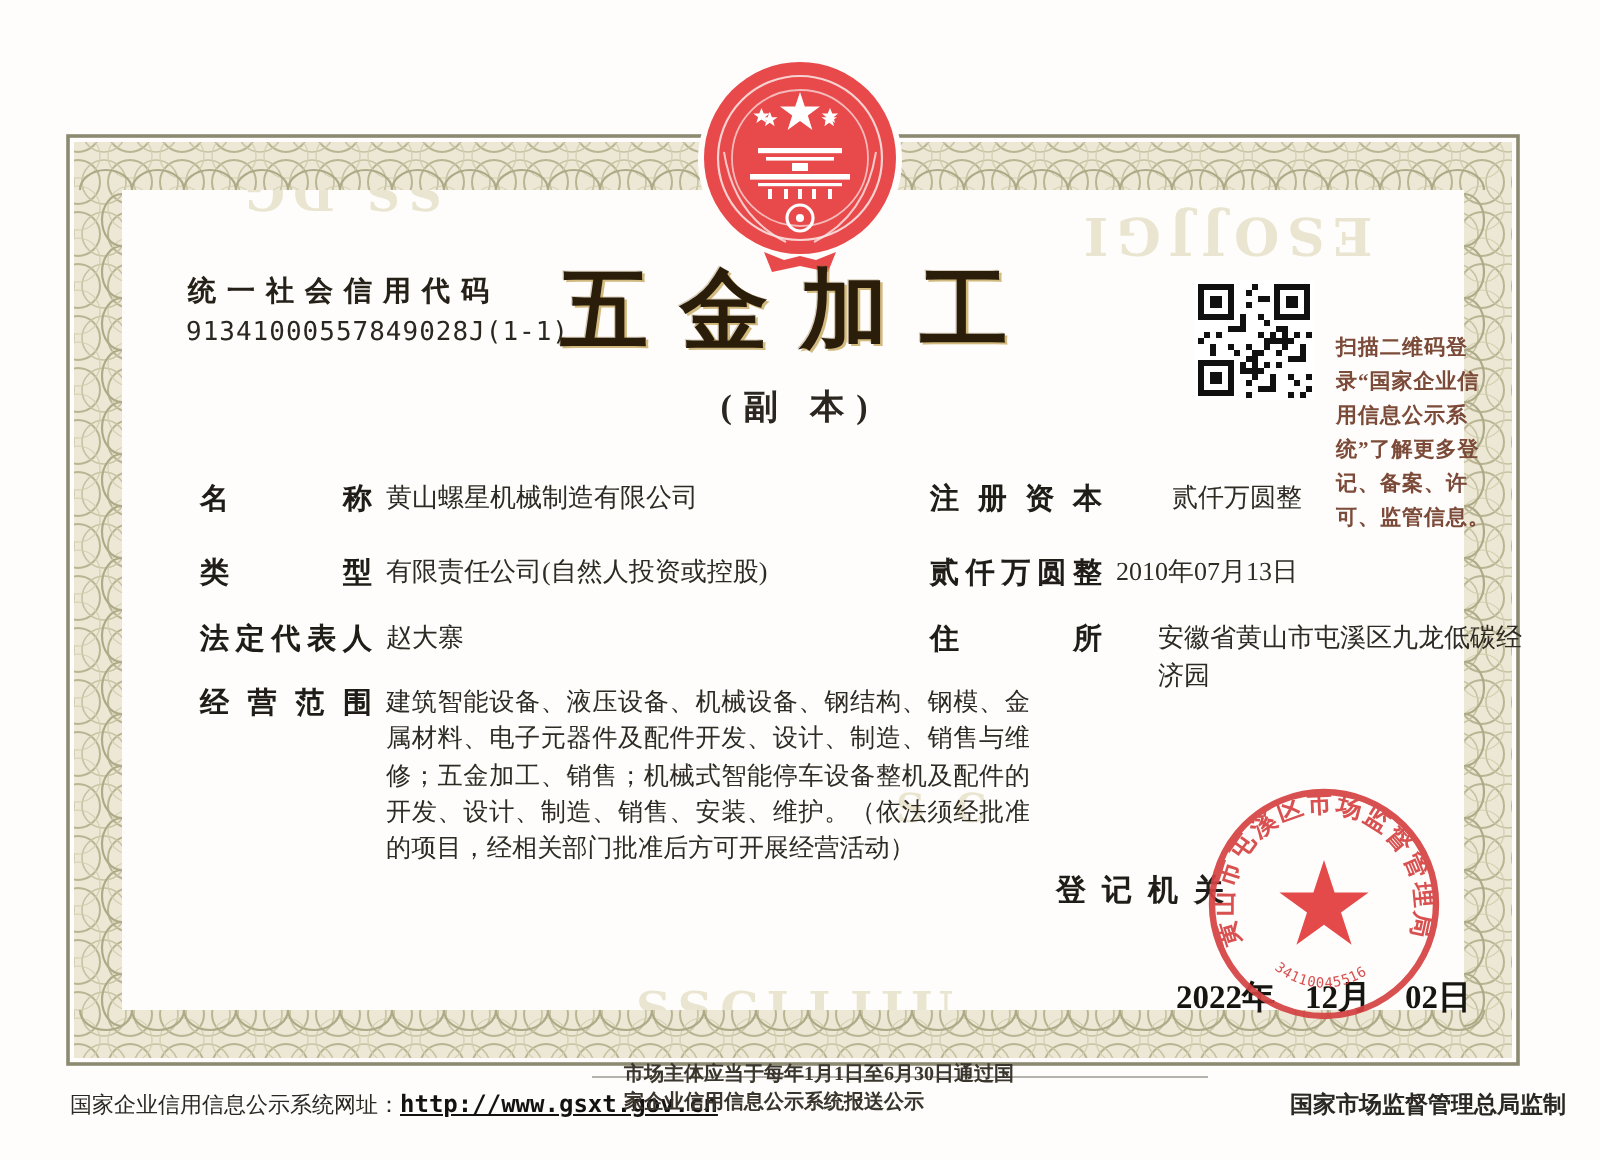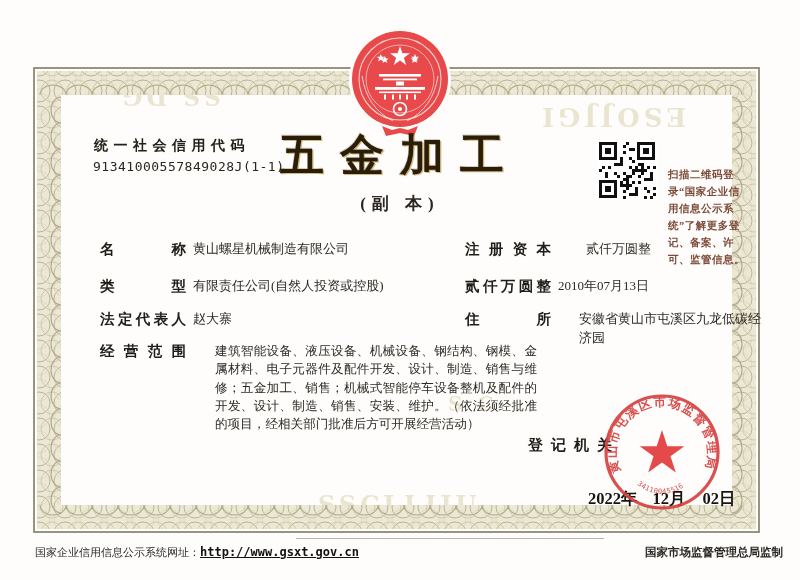--- a/index.html
+++ b/index.html
@@ -205,21 +205,21 @@
     <span class="f-value">黄山螺星机械制造有限公司</span>
   </div>
   <div class="row left" style="left:100px;top:277px;">
     <span class="f-label">类型</span>
     <span class="f-value">有限责任公司(自然人投资或控股)</span>
   </div>
   <div class="row left" style="left:100px;top:310px;">
     <span class="f-label">法定代表人</span>
     <span class="f-value">赵大寨</span>
   </div>
-  <div class="row left" style="left:100px;top:342px;gap:22px;">
+  <div class="row left" style="left:100px;top:342px;">
     <span class="f-label">经营范围</span>
     <span class="f-value scope-value">建筑智能设备、液压设备、机械设备、钢结构、钢模、金属材料、电子元器件及配件开发、设计、制造、销售与维修；五金加工、销售；机械式智能停车设备整机及配件的开发、设计、制造、销售、安装、维护。（依法须经批准的项目，经相关部门批准后方可开展经营活动）</span>
   </div>
 
   <div class="row right" style="left:465px;top:240px;gap:28px;">
     <span class="f-label">注册资本</span>
     <span class="f-value">贰仟万圆整</span>
   </div>
   <div class="row right" style="left:465px;top:277px;">
     <span class="f-label">贰仟万圆整</span>
@@ -247,20 +247,24 @@
     </text>
     <text font-family="DejaVu Sans Mono, monospace" font-size="7" fill="#d54242">
       <textPath href="#seal-num-arc" startOffset="2" textLength="50" lengthAdjust="spacing">34110045516</textPath>
     </text>
   </svg>
 
   <div class="abs strike-line"></div>
   <div class="abs footer-left">
     <span>国家企业信用信息公示系统网址：</span><span class="url">http://www.gsxt.gov.cn</span>
   </div>
+  <div class="abs footer-center">
+    <div>市场主体应当于每年1月1日至6月30日通过国</div>
+    <div>家企业信用信息公示系统报送公示</div>
+  </div>
   <div class="abs footer-right">国家市场监督管理总局监制</div>
 
 <div class="ghost" style="left: 118px; top: 82px; font-size: 24px; transform: rotate(180deg);">SS.DG</div>
     <div class="ghost" style="left: 538px; top: 102px; font-size: 26px; transform: rotate(180deg);">ESOJJGI</div>
     <div class="ghost" style="left: 432px; top: 392px; font-size: 20px; margin-left: 16px;">S C</div>
     <div class="ghost" style="left: 318px; top: 490px; font-size: 24px;">SSCLLIJU</div>
     <div class="ghost" style="left: 46px; top: 502px; font-size: 20px;">3S.IU</div>
   </div>
 
 </body></html>

